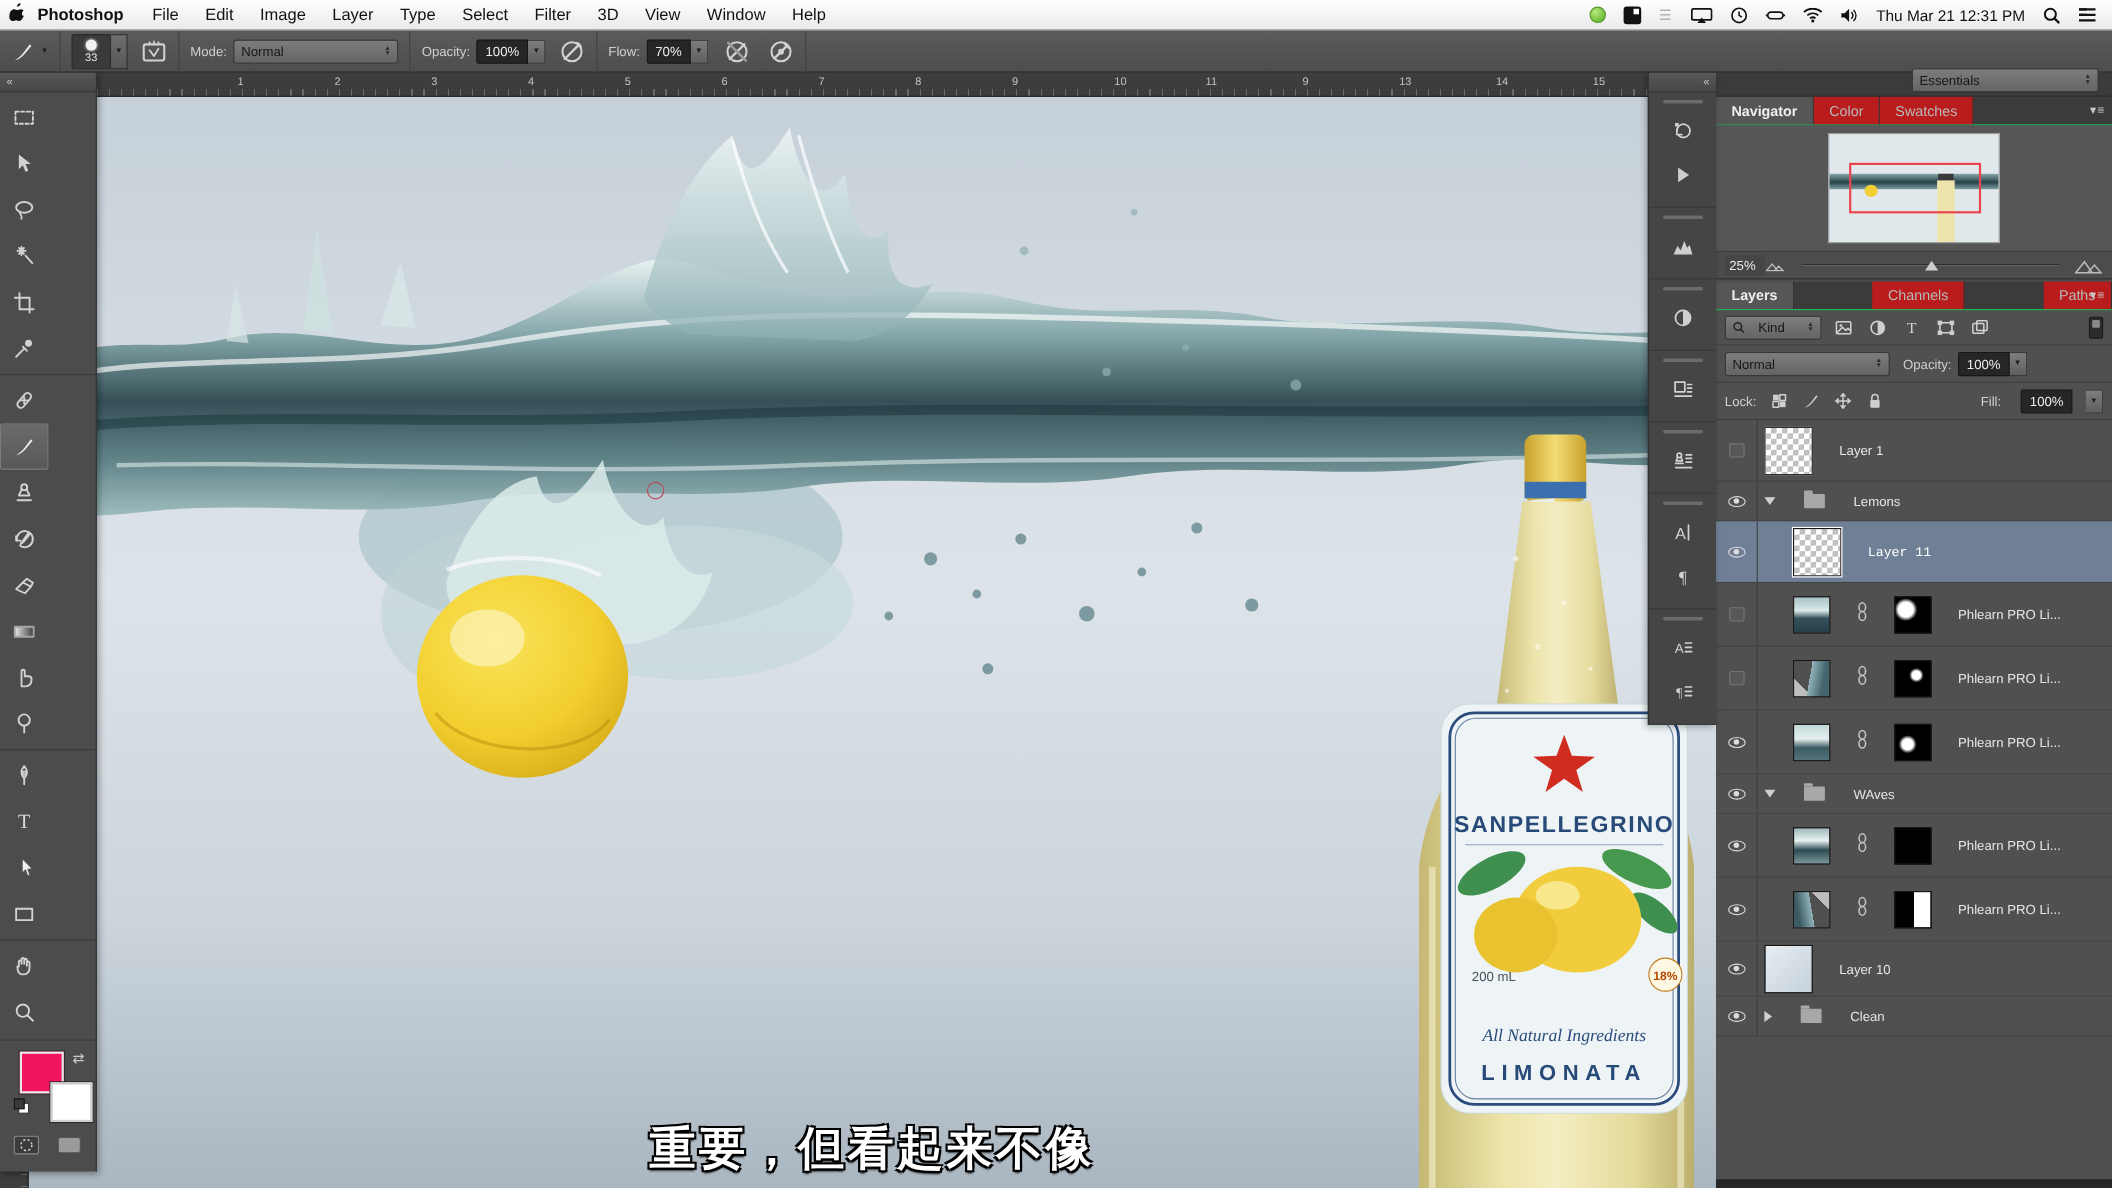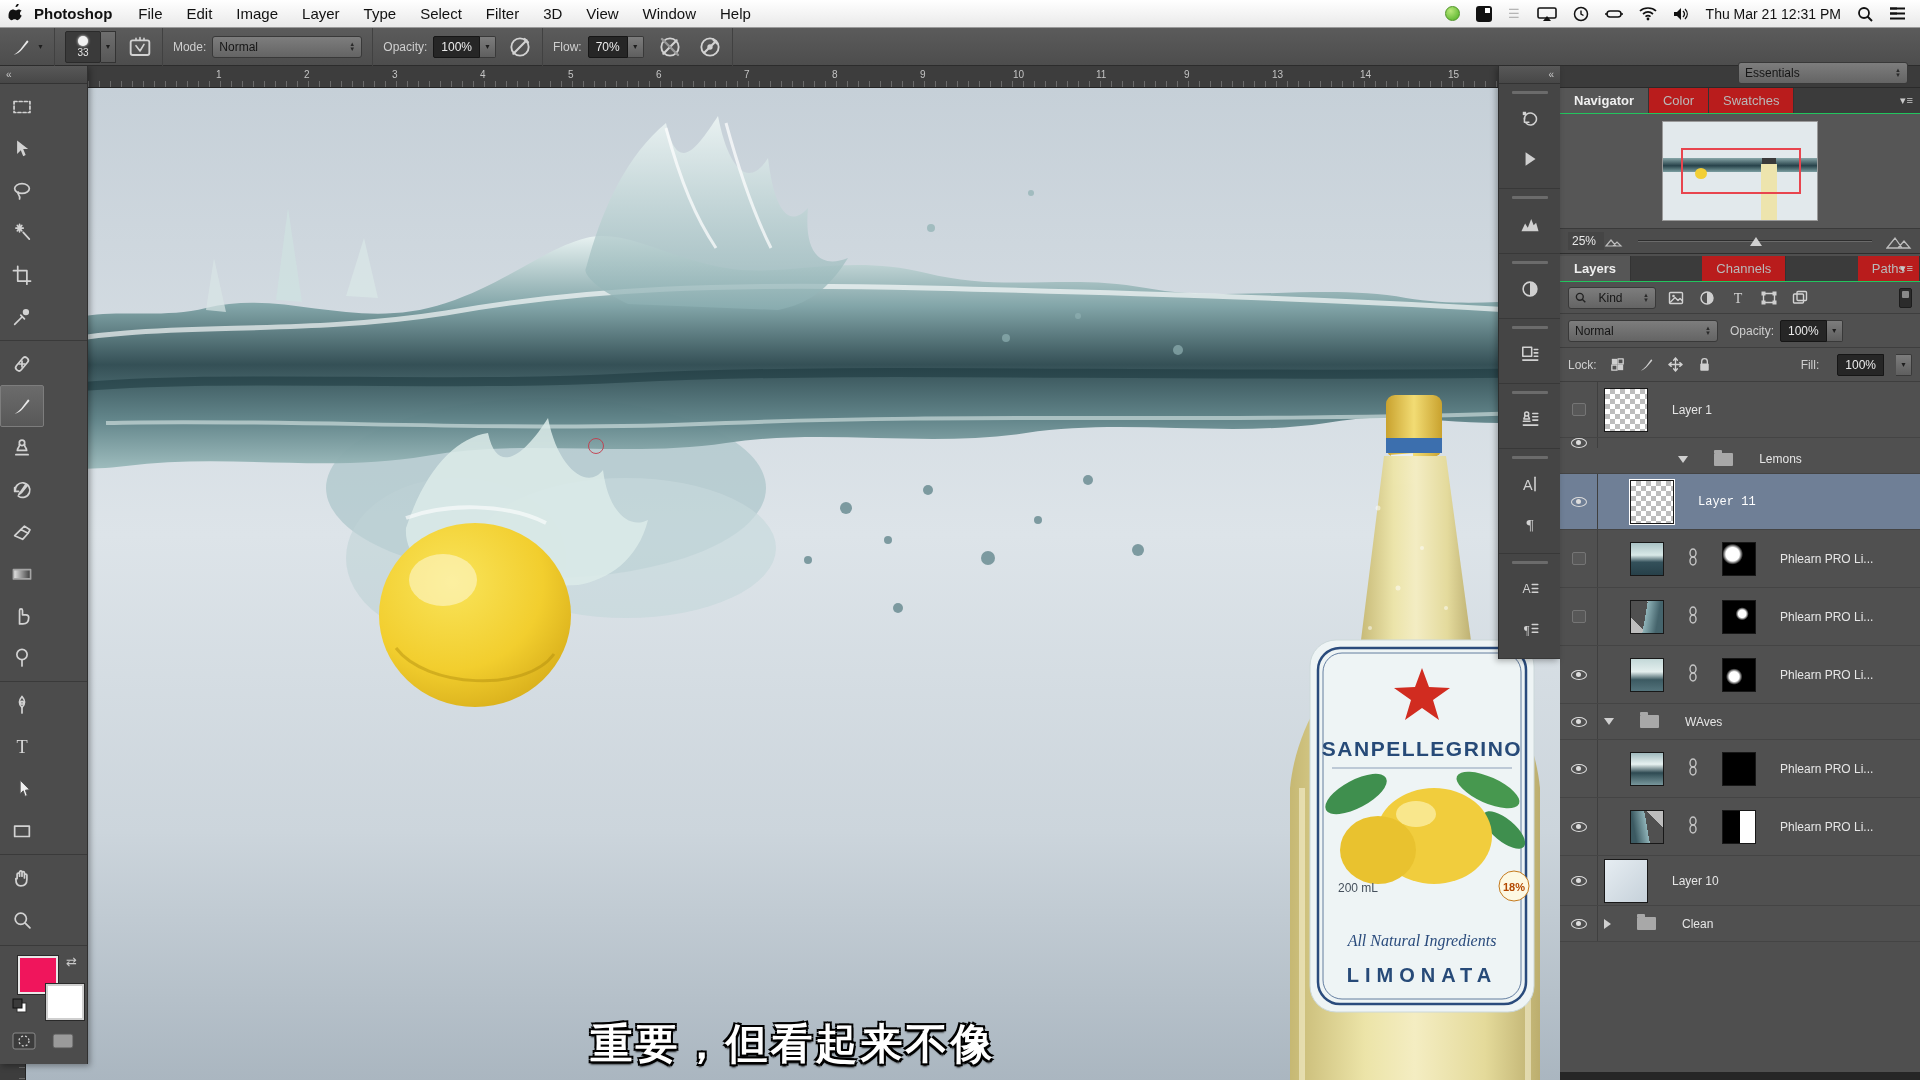--- a/index.html
+++ b/index.html
@@ -801,21 +801,21 @@
     <div class="layerlist" id="layerlist">
         <div class="layer-row" style="height: 56px;">
           <div class="eye-cell">
             <span class="novis"></span>
           </div>
           <div class="row-main" style="padding-left: 6px;">
             <span class="lthumb big checker"></span>
             <span class="lname">Layer 1</span>
           </div>
         </div>
-        <div class="layer-row" style="height: 36px; flex-direction: column;">
+        <div class="layer-row" style="height: 36px;">
           <div class="eye-cell">
             <span class="eye"></span>
           </div>
           <div class="row-main" style="padding-left: 6px;">
             <span class="tri down"></span>
             <span class="folder"></span>
             <span class="lname">Lemons</span>
           </div>
         </div>
         <div class="layer-row selected" style="height: 56px;">

